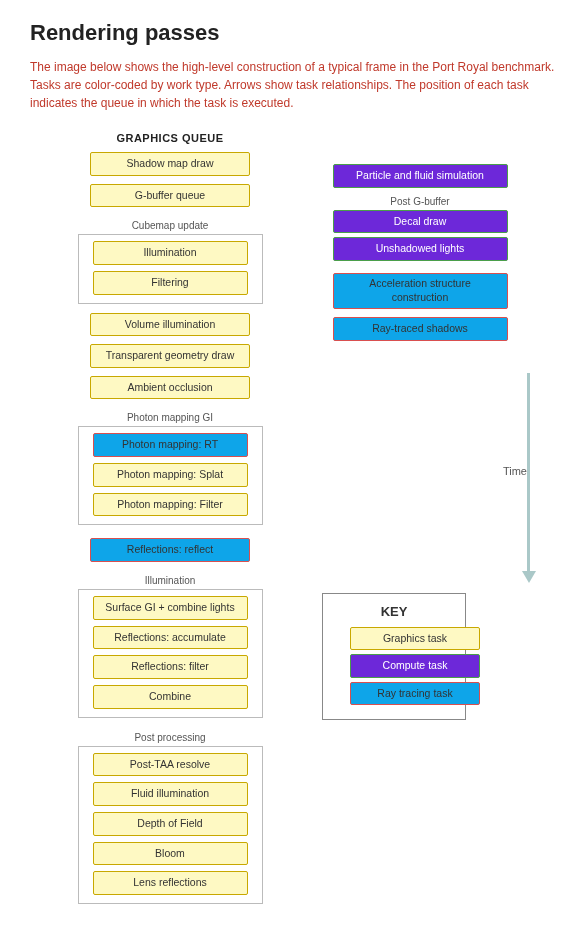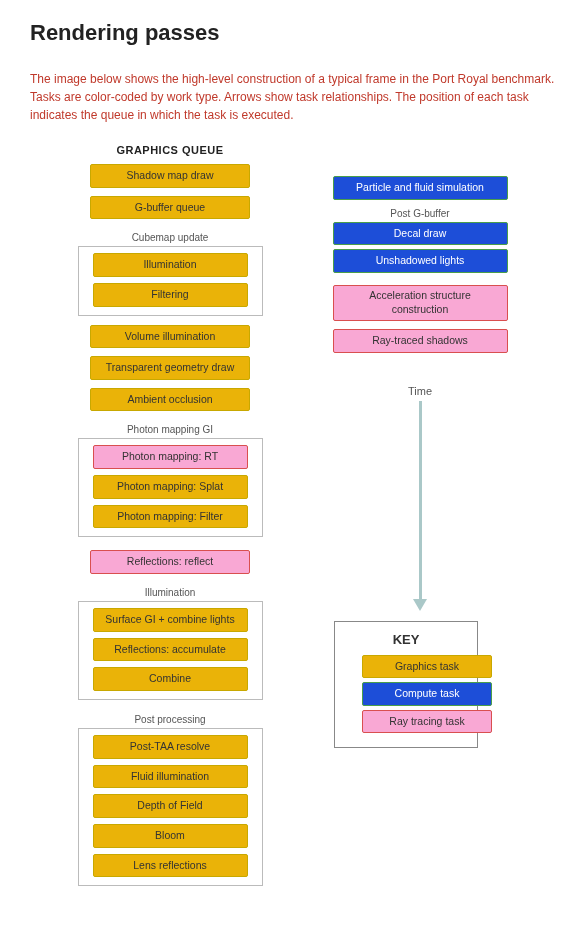--- a/index.html
+++ b/index.html
@@ -9,21 +9,21 @@
       width: 586px;
       min-height: 937px;
       padding: 20px 30px;
       font-size: 12px;
       color: #333;
     }
     h1 {
       font-size: 22px;
       font-weight: bold;
       color: #222;
-      margin-bottom: 24px;
+      margin-bottom: 12px;
     }
     .intro {
       color: #c0392b;
       font-size: 12px;
       line-height: 1.5;
       margin-bottom: 20px;
     }
     .queue-label {
       font-size: 11px;
       font-weight: bold;
@@ -35,31 +35,31 @@
     .task-box {
       width: 160px;
       padding: 4px 8px;
       text-align: center;
       font-size: 10.5px;
       border-radius: 2px;
       margin: 2px auto;
       line-height: 1.3;
     }
     .task-yellow {
-      background: #eab308;
+      background: #fef9c3;
       border: 1px solid #c8a800;
       color: #333;
     }
     .task-green {
-      background: #1d4ed8;
+      background: #6d28d9;
       border: 1px solid #4a9e4a;
       color: #fff;
     }
     .task-pink {
-      background: #f9a8d4;
+      background: #0ea5e9;
       border: 1px solid #d94f4f;
       color: #333;
     }
     .task-label {
       font-size: 10px;
       color: #555;
       text-align: center;
       margin: 3px 0 1px 0;
     }
     .section-box {
@@ -70,21 +70,21 @@
       display: flex;
       flex-direction: column;
       align-items: center;
       gap: 2px;
     }
     .section-box .task-box {
       width: 155px;
     }
     .time-arrow-container {
       display: flex;
-      flex-direction: column;
+      flex-direction: row;
       align-items: center;
       margin-top: 30px;
       justify-content: flex-end;
     }
     .time-label {
       font-size: 11px;
       color: #555;
       margin-bottom: 4px;
     }
     .arrow-line {
@@ -101,21 +101,21 @@
       transform: translateX(-50%);
       border-left: 7px solid transparent;
       border-right: 7px solid transparent;
       border-top: 12px solid #aac8c8;
     }
     .key-box {
       border: 1px solid #888;
       width: 144px;
       padding: 10px 15px;
       margin-top: 20px;
-      margin-left: 24px;
+      margin-left: 12px;
     }
     .key-title {
       font-weight: bold;
       font-size: 13px;
       text-align: center;
       margin-bottom: 8px;
     }
     .key-item {
       margin: 4px 0;
       text-align: center;
@@ -174,20 +174,21 @@
     </div>
 
     <div class="spacer2"></div>
     <div class="task-box task-pink">Reflections: reflect</div>
 
     <div class="spacer2"></div>
     <div class="task-label">Illumination</div>
     <div class="section-box">
       <div class="task-box task-yellow">Surface GI + combine lights</div>
       <div class="task-box task-yellow">Reflections: accumulate</div>
+      <div class="task-box task-yellow">Reflections: filter</div>
       <div class="task-box task-yellow">Combine</div>
     </div>
 
     <div class="spacer2"></div>
     <div class="task-label">Post processing</div>
     <div class="section-box">
       <div class="task-box task-yellow">Post-TAA resolve</div>
       <div class="task-box task-yellow">Fluid illumination</div>
       <div class="task-box task-yellow">Depth of Field</div>
       <div class="task-box task-yellow">Bloom</div>

